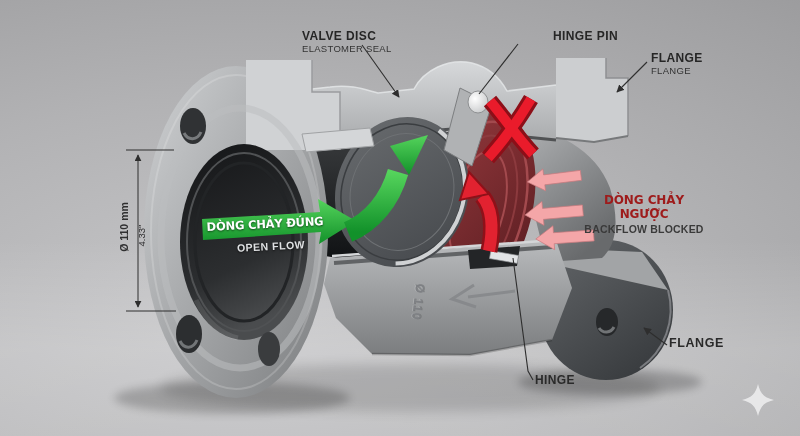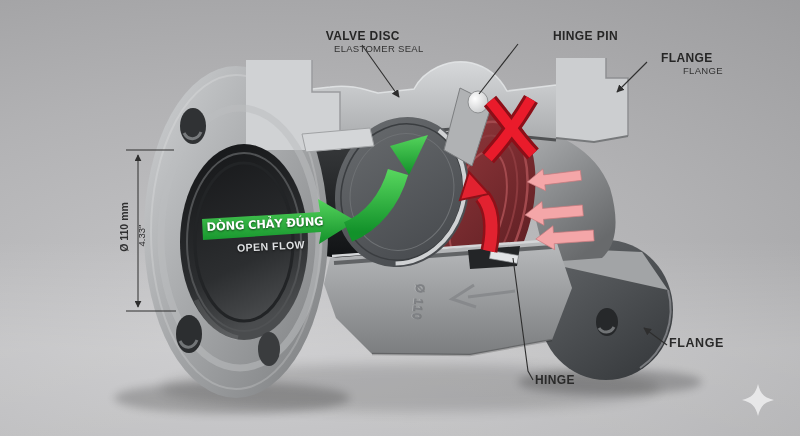--- a/index.html
+++ b/index.html
@@ -5,22 +5,22 @@
   html,body{margin:0;padding:0;}
   .stage{
     position:relative;width:800px;height:436px;overflow:hidden;
     background:
       linear-gradient(180deg, rgba(255,255,255,0) 55%, rgba(255,255,255,.20) 80%, rgba(255,255,255,.16) 100%),
       radial-gradient(140% 120% at 32% 70%, #c6c6c8 0%, #b2b2b4 40%, #a0a0a2 70%, #8d8d8f 100%);
     font-family:"Liberation Sans",sans-serif;
   }
   .stage svg{position:absolute;left:0;top:0;}
   .lbl{position:absolute;color:#262626;white-space:nowrap;line-height:1.15;}
-  .lbl .t1{font-size:12px;font-weight:bold;letter-spacing:.4px;text-align:center;}
-  .lbl .t2{font-size:9.5px;font-weight:normal;letter-spacing:.3px;color:#333;margin-left:32px;}
+  .lbl .t1{font-size:12px;font-weight:bold;letter-spacing:.4px;}
+  .lbl .t2{font-size:9.5px;font-weight:normal;letter-spacing:.3px;color:#333;}
   .vi{font-family:"DejaVu Sans","Liberation Sans",sans-serif;}
   .openflow-vi{
     position:absolute;left:205px;top:217px;width:120px;text-align:center;
     font-size:11.5px;font-weight:bold;color:#ffffff;letter-spacing:-.2px;
     transform:rotate(-3deg);text-shadow:0 1px 2px rgba(0,0,0,.55);
   }
   .openflow-en{
     position:absolute;left:221px;top:240px;width:100px;text-align:center;
     font-size:10.5px;font-weight:bold;color:#dfe1e3;letter-spacing:.5px;
     transform:rotate(-3deg);text-shadow:0 1px 2px rgba(0,0,0,.6);
@@ -250,20 +250,24 @@
   </div>
 
   <div class="lbl" style="left:651px;top:52px;">
     <div class="t1">FLANGE</div>
     <div class="t2">FLANGE</div>
   </div>
 
   <div class="openflow-vi vi">DÒNG CHẢY ĐÚNG</div>
   <div class="openflow-en">OPEN FLOW</div>
 
+  <div class="backflow">
+    <div class="t1 vi">DÒNG CHẢY NGƯỢC</div>
+    <div class="t2">BACKFLOW BLOCKED</div>
+  </div>
 
   <div class="dim-mm">Ø 110 mm</div>
   <div class="dim-in">4.33"</div>
 
   <div class="embossed">Ø 110</div>
 
   <div class="seal-lbl">HINGE</div>
   <div class="flangeB-lbl">FLANGE</div>
 
 </div>

